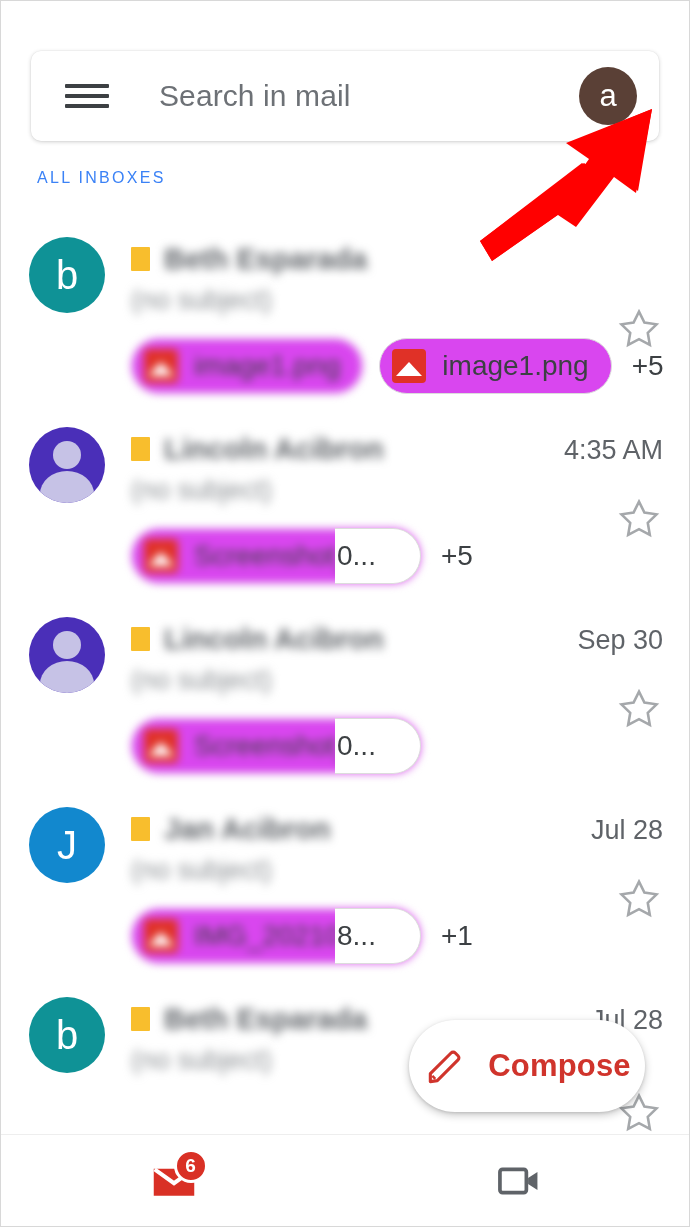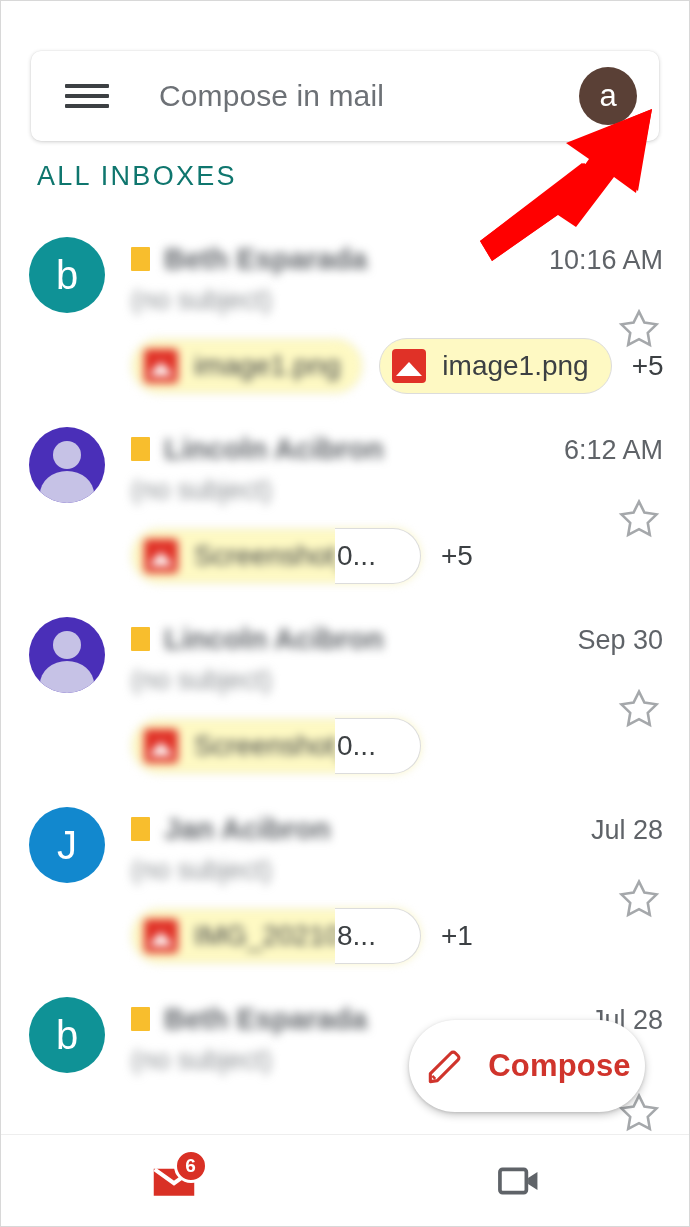--- a/index.html
+++ b/index.html
@@ -71,23 +71,23 @@
     align-items: center;
     justify-content: center;
     flex: none;
     margin-right: 4px;
   }
 
   
   .section-header {
     position: absolute;
     left: 36px;
-    top: 160px;
-    font-size: 27px;
-    color: #0f766e;
+    top: 168px;
+    font-size: 16px;
+    color: #3b82f6;
     letter-spacing: 2.3px;
   }
 
   
   .mail-list {
     position: absolute;
     left: 0;
     top: 218px;
     width: 690px;
     height: 920px;
@@ -174,21 +174,21 @@
     display: flex;
     align-items: center;
     height: 58px;
   }
   .chip {
     display: inline-flex;
     align-items: center;
     height: 56px;
     border: 1px solid #dcdcdc;
     border-radius: 28px;
-    background: #fef9c3;
+    background: #d946ef;
     padding: 0 22px 0 12px;
     max-width: 300px;
   }
   .chip.blurred { filter: blur(4.5px); border-color: #e2e2e2; }
   .chip-ico {
     width: 34px;
     height: 34px;
     background: #e03127;
     border-radius: 4px;
     flex: none;
@@ -330,21 +330,21 @@
 <body>
 
 <div id="phone">
 
   <div class="search-bar">
     <div class="hamburger">
       <span></span>
         <span></span>
         <span></span>
     </div>
-    <div class="search-placeholder">Compose in mail</div>
+    <div class="search-placeholder">Search in mail</div>
     <div class="avatar-top">a</div>
   </div>
 
   <div class="section-header">ALL INBOXES</div>
 
   <div class="mail-list">
 
     <div class="mail-row">
       <div class="avatar" style="background:#0f9296">b</div>
       <div class="row-main">
@@ -358,21 +358,20 @@
             <span class="chip-ico"></span>
             <span class="chip-name">image1.png</span>
           </div>
           <div class="chip" style="margin-left:16px">
             <span class="chip-ico"></span>
             <span class="chip-name">image1.png</span>
           </div>
           <span class="chip-more">+5</span>
         </div>
       </div>
-      <div class="row-time">10:16 AM</div>
       <svg class="row-star" viewBox="0 0 24 24">
         <path d="M12 2.5l2.95 5.98 6.6.96-4.77 4.65 1.13 6.57L12 17.56l-5.91 3.1 1.13-6.57L2.45 9.44l6.6-.96z" fill="none" stroke="#a5a8ab" stroke-width="1.4"></path>
       </svg>
     </div>
 
     <div class="mail-row">
       <div class="avatar silhouette" style="background:#4a2fb8">
         <span class="sil-head"></span>
         <span class="sil-body"></span>
       </div>
@@ -386,21 +385,21 @@
           <div class="chip-wrap">
             <div class="chip blurred" style="width:290px">
               <span class="chip-ico"></span>
               <span class="chip-name">Screenshot_20...</span>
             </div>
             <span class="chip-tail">0...</span>
           </div>
           <span class="chip-more">+5</span>
         </div>
       </div>
-      <div class="row-time">6:12 AM</div>
+      <div class="row-time">4:35 AM</div>
       <svg class="row-star" viewBox="0 0 24 24">
         <path d="M12 2.5l2.95 5.98 6.6.96-4.77 4.65 1.13 6.57L12 17.56l-5.91 3.1 1.13-6.57L2.45 9.44l6.6-.96z" fill="none" stroke="#a5a8ab" stroke-width="1.4"></path>
       </svg>
     </div>
 
     <div class="mail-row">
       <div class="avatar silhouette" style="background:#4a2fb8">
         <span class="sil-head"></span>
         <span class="sil-body"></span>
       </div>

